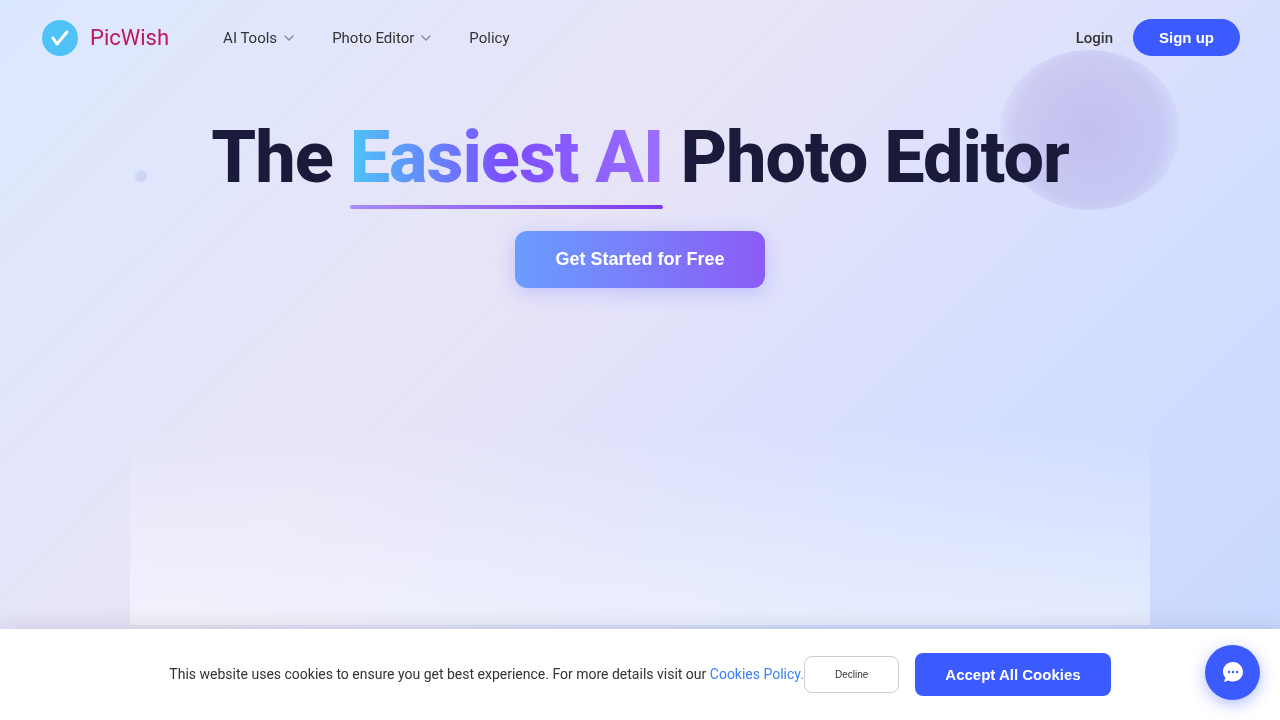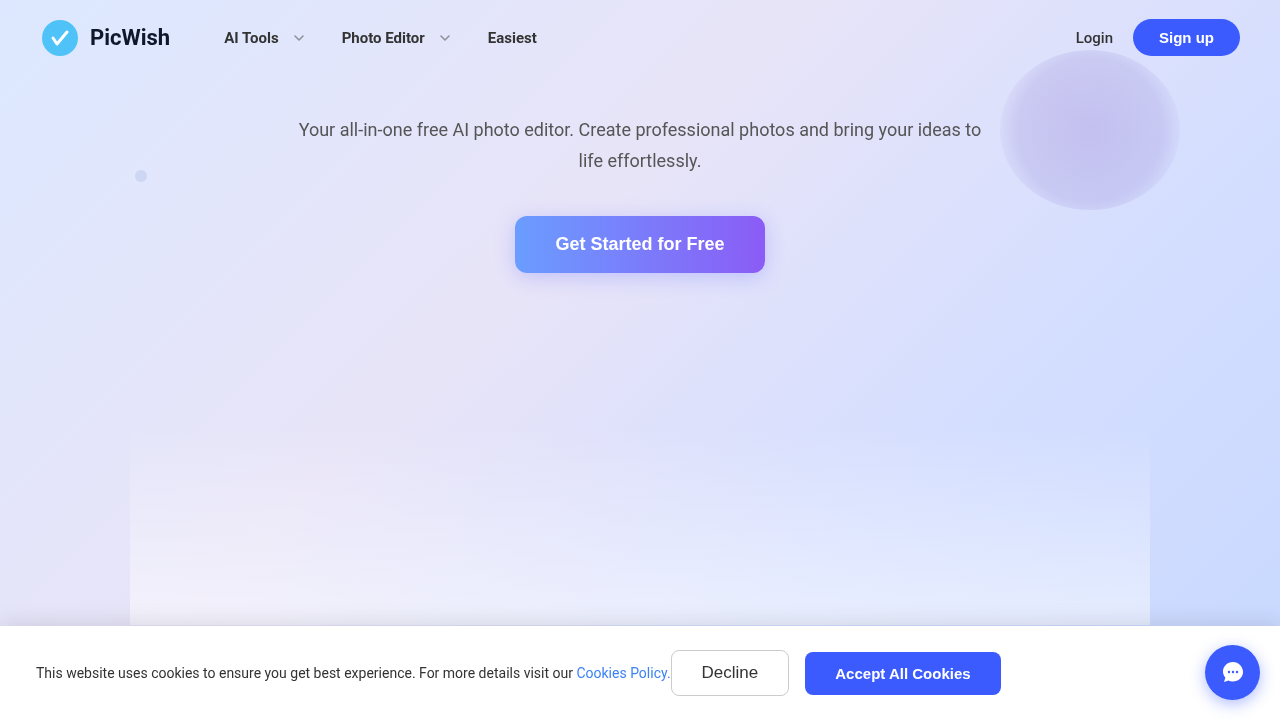--- a/index.html
+++ b/index.html
@@ -55,41 +55,41 @@
       text-decoration: none;
     }
 
     .logo-icon {
       width: 40px;
       height: 40px;
     }
 
     .logo-text {
       font-size: 22px;
-      font-weight: 700;
-      color: #0f172a;
+      font-weight: 400;
+      color: #be185d;
     }
 
     .nav-links {
       display: flex;
       align-items: center;
       gap: 8px;
       flex: 1;
     }
 
     .nav-item {
       display: flex;
       align-items: center;
-      gap: 13px;
+      gap: 5px;
       padding: 8px 14px;
       font-size: 15px;
       color: #333;
       cursor: pointer;
       border-radius: 6px;
-      font-weight: 700;
+      font-weight: 400;
       transition: background 0.2s;
     }
 
     .chevron {
       width: 14px;
       height: 14px;
       opacity: 0.6;
     }
 
     .nav-right {
@@ -190,24 +190,24 @@
       z-index: 3;
     }
 
     
     .cookie-banner {
       position: fixed;
       bottom: 0;
       left: 0;
       right: 0;
       background: white;
-      padding: 24px 36px;
-      display: flex;
-      align-items: center;
-      justify-content: flex-start;
+      padding: 24px 63px;
+      display: flex;
+      align-items: center;
+      justify-content: center;
       box-shadow: 0 -4px 20px rgba(0,0,0,0.1);
       z-index: 100;
       max-height: 100px;
     }
 
     .cookie-text {
       font-size: 14px;
       color: #333;
       max-width: 700px;
       line-height: 1.5;
@@ -224,21 +224,21 @@
       align-items: center;
       flex-shrink: 0;
     }
 
     .decline-btn {
       background: white;
       color: #333;
       border: 1.5px solid #ccc;
       padding: 12px 30px;
       border-radius: 8px;
-      font-size: 17px;
+      font-size: 10px;
       font-weight: 500;
       cursor: pointer;
       transition: background 0.2s;
     }
 
     .accept-btn {
       background: #3b5bff;
       color: white;
       border: none;
       padding: 13px 30px;
@@ -300,32 +300,34 @@
         <path d="M3 5l4 4 4-4" stroke="#555" stroke-width="1.5" stroke-linecap="round" stroke-linejoin="round"></path>
       </svg>
     </div>
     <div class="nav-item">
       <span>Photo Editor</span>
       <svg class="chevron" viewBox="0 0 14 14" fill="none">
         <path d="M3 5l4 4 4-4" stroke="#555" stroke-width="1.5" stroke-linecap="round" stroke-linejoin="round"></path>
       </svg>
     </div>
     <div class="nav-item">
-      <span>Easiest</span>
+      <span>Policy</span>
     </div>
   </div>
 
   <div class="nav-right">
     <span class="login-btn">Login</span>
     <button class="signup-btn">Sign up</button>
   </div>
 </nav>
 
 <section class="hero">
-  <p class="hero-subtext">Your all-in-one free AI photo editor. Create professional photos and bring your ideas to life effortlessly.</p>
+  <h1 class="hero-heading">
+    <span>The </span><span class="gradient-text">Easiest AI</span><span> Photo Editor</span>
+  </h1>
   <button class="cta-btn">Get Started for Free</button>
 </section>
 
 <div class="preview-area"></div>
 
 <div class="cookie-banner">
   <p class="cookie-text">
     <span>This website uses cookies to ensure you get best experience. For more details visit our </span><a href="#">Cookies Policy.</a>
   </p>
   <div class="cookie-buttons">

